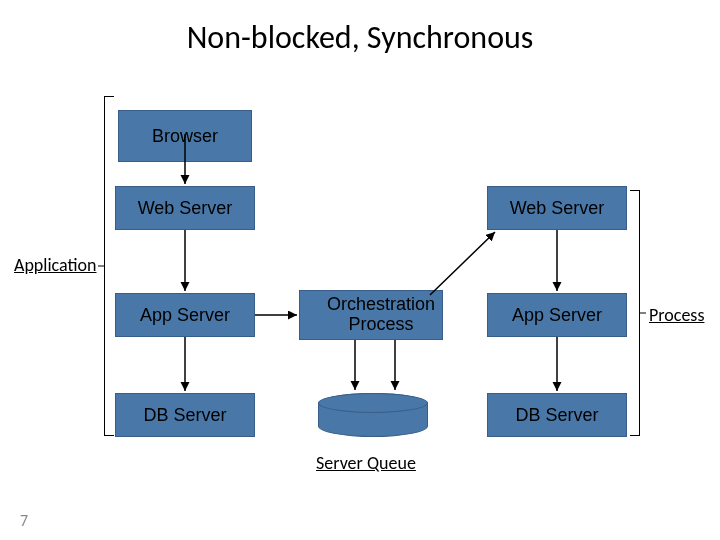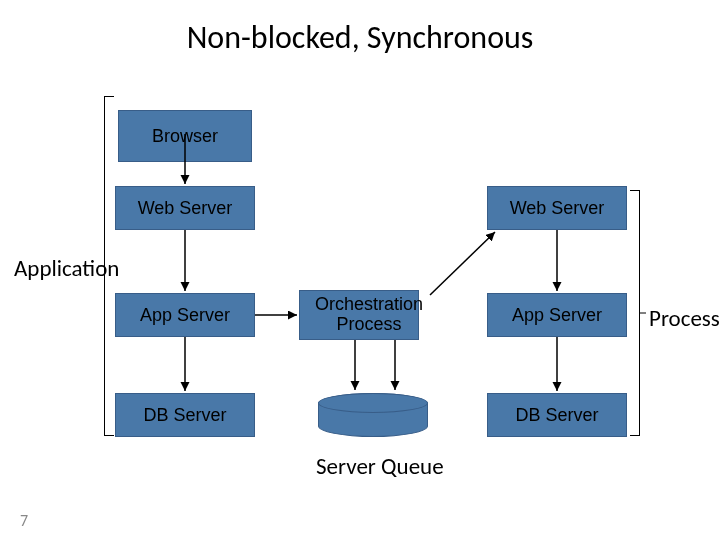--- a/index.html
+++ b/index.html
@@ -1,21 +1,21 @@
 <!DOCTYPE html>
 <html><head>
 <meta charset="utf-8">
 <style>
 * { box-sizing: border-box; margin: 0; padding: 0; }
 body { width: 720px; height: 540px; position: relative; font-family: Arial, sans-serif; background: #fff; }
 .title { position: absolute; top: 18px; left: 0; right: 0; text-align: center; font-size: 32px; font-family: Calibri, Arial, sans-serif; color: #000; }
 .box { position: absolute; background: #4978a8; border: 1px solid #385d88; color: #000; display: flex; align-items: center; justify-content: center; font-size: 18px; text-align: center; }
 .cyl { position: absolute; background: #4978a8; border: 1px solid #385d88; border-radius: 50%/25%; }
 .cyl::before { content: ''; position: absolute; top: -1px; left: -1px; right: -1px; height: 18px; background: #4978a8; border: 1px solid #385d88; border-radius: 50%; }
-.label { position: absolute; font-size: 23px; font-family: Calibri, Arial, sans-serif; color: #000; }
+.label { position: absolute; font-size: 18px; font-family: Calibri, Arial, sans-serif; color: #000; text-decoration: underline; }
 .page-num { position: absolute; bottom: 10px; left: 20px; font-size: 16px; color: #888; font-family: Calibri, Arial, sans-serif; }
 svg.arrows { position: absolute; top: 0; left: 0; width: 720px; height: 540px; pointer-events: none; }
 .bracket { position: absolute; border: 1px solid #000; border-right: none; }
 .bracket-r { position: absolute; border: 1px solid #000; border-left: none; }
 </style>
 </head>
 <body>
 
 <div class="title">Non-blocked, Synchronous</div>
 
@@ -30,21 +30,21 @@
 <div class="box" style="left:115px; top:186px; width:140px; height:44px;">
     <span>Web Server</span>
   </div>
 <div class="box" style="left:487px; top:186px; width:140px; height:44px;">
     <span>Web Server</span>
   </div>
 
 <div class="box" style="left:115px; top:293px; width:140px; height:44px;">
     <span>App Server</span>
   </div>
-<div class="box" style="left:299px; top:290px; width:120px; height:50px; white-space:pre-line; line-height:1.1;padding-left:20px;"><span>Orchestration
+<div class="box" style="left:299px; top:290px; width:144px; height:50px; white-space:pre-line; line-height:1.1;padding-left:20px;"><span>Orchestration
 Process</span></div>
 <div class="box" style="left:487px; top:293px; width:140px; height:44px;">
     <span>App Server</span>
   </div>
 
 <div class="box" style="left:115px; top:393px; width:140px; height:44px;">
     <span>DB Server</span>
   </div>
 <div class="cyl" style="left:318px; top:393px; width:110px; height:44px;"></div>
 <div class="box" style="left:487px; top:393px; width:140px; height:44px;">

